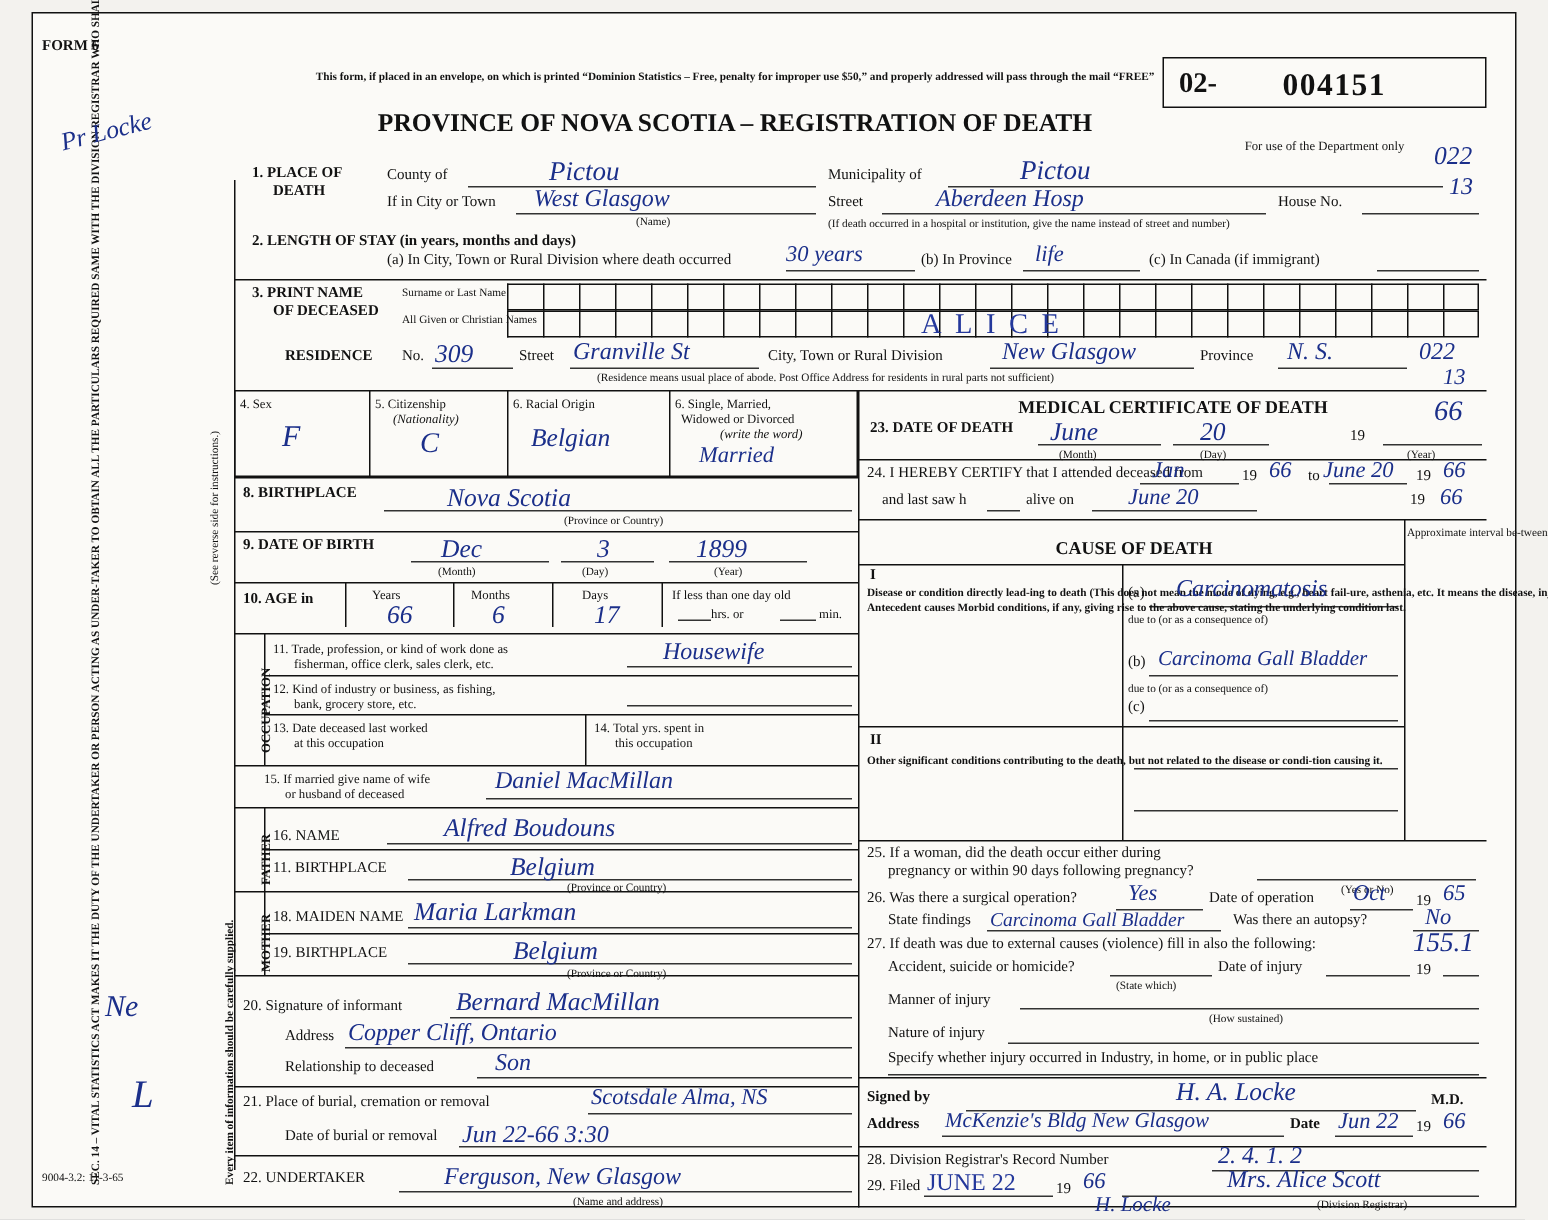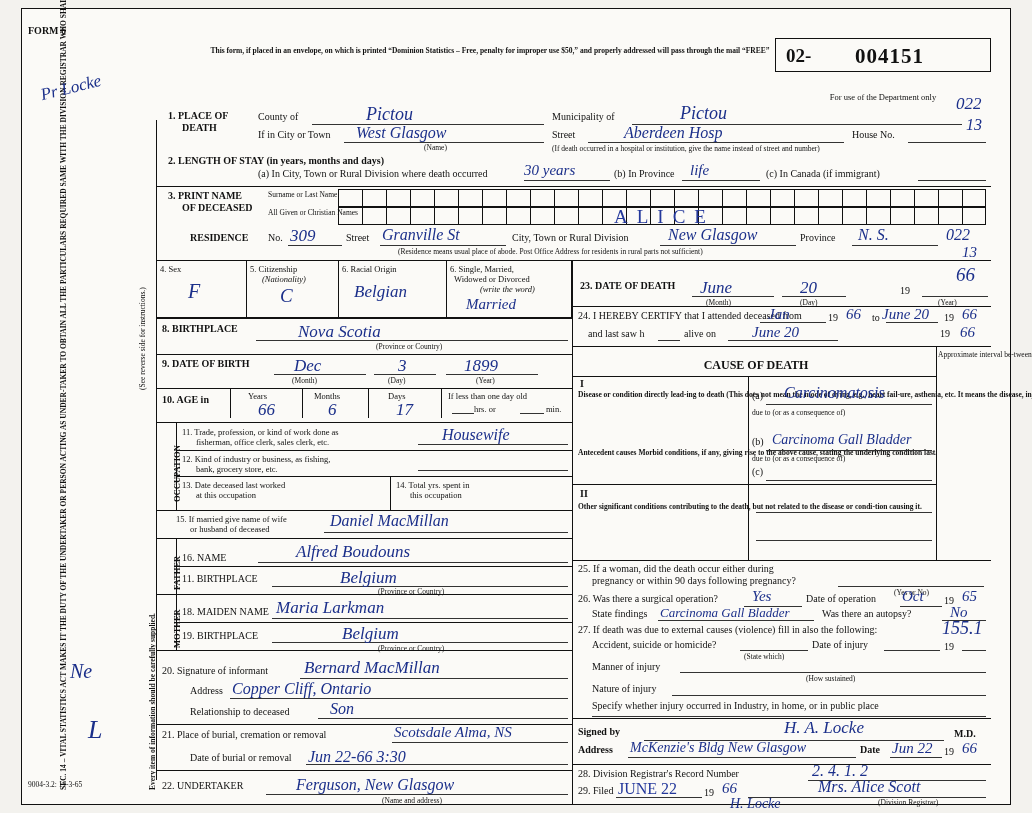--- a/index.html
+++ b/index.html
@@ -48,20 +48,21 @@
   <div class="vert xtiny" style="left:138px; top:390px; width:200px;">(See reverse side for instructions.)</div>
 
   <div class="vline" style="left:156px; top:120px; height:660px;"></div>
 
   <div class="ink bx" style="left:40px; top:78px; font-size:17px; transform:rotate(-14deg);">Pr Locke</div>
   <div class="ink bx" style="left:70px; top:660px; font-size:20px;">Ne</div>
   <div class="ink bx" style="left:88px; top:715px; font-size:26px;">L</div>
 
   <div class="lbl xtiny bold ctr" style="left:210px; top:46px; width:560px; line-height:10px;">This form, if placed in an envelope, on which is printed “Dominion Statistics – Free, penalty for improper use $50,” and properly addressed will pass through the mail “FREE”</div>
 
+  <div class="lbl bold ctr" style="left:180px; top:72px; width:620px; font-size:17px;">PROVINCE OF NOVA SCOTIA – REGISTRATION OF DEATH</div>
 
   <div class="bx bdr" style="left:775px; top:38px; width:216px; height:34px;"></div>
   <div class="lbl bold" style="left:786px; top:45px; font-size:19px;">02-</div>
   <div class="lbl bold" style="left:855px; top:44px; font-size:21px; letter-spacing:1px;">004151</div>
   <div class="lbl tiny ctr" style="left:775px; top:92px; width:216px;">For use of the Department only</div>
   <div class="ink bx" style="left:956px; top:94px; font-size:17px;">022</div>
   <div class="ink bx" style="left:966px; top:116px; font-size:16px;">13</div>
 
   <div class="lbl bold sm" style="left:168px; top:110px;">1. PLACE OF</div>
   <div class="lbl bold sm" style="left:182px; top:122px;">DEATH</div>
@@ -317,20 +318,21 @@
   <div class="hline" style="left:156px; top:770px; width:416px;"></div>
   <div class="lbl sm" style="left:162px; top:780px;">22. UNDERTAKER</div>
   <div class="rule" style="left:266px; top:794px; width:302px;"></div>
   <div class="ink" style="position:absolute; left:296px; top:776px; font-size:16px;">Ferguson, New Glasgow</div>
   <div class="lbl xtiny" style="left:382px; top:796px;">(Name and address)</div>
 
   <div class="lbl xtiny" style="left:28px; top:780px;">9004-3.2: 11-3-65</div>
 
   <div class="vline" style="left:572px; top:260px; height:545px;"></div>
 
+  <div class="lbl bold ctr" style="left:576px; top:264px; width:412px; font-size:12px;">MEDICAL CERTIFICATE OF DEATH</div>
 
   <div class="lbl bold sm" style="left:580px; top:280px;">23. DATE OF DEATH</div>
   <div class="rule" style="left:692px; top:296px; width:82px;"></div>
   <div class="rule" style="left:782px; top:296px; width:64px;"></div>
   <div class="rule" style="left:922px; top:296px; width:66px;"></div>
   <div class="ink" style="position:absolute; left:700px; top:278px; font-size:17px;">June</div>
   <div class="ink" style="position:absolute; left:800px; top:278px; font-size:17px;">20</div>
   <div class="lbl xtiny" style="left:706px; top:298px;">(Month)</div>
   <div class="lbl xtiny" style="left:800px; top:298px;">(Day)</div>
   <div class="lbl sm" style="left:900px; top:285px;">19</div>
@@ -365,21 +367,21 @@
   <div class="hline" style="left:572px; top:376px; width:364px;"></div>
 
   <div class="lbl bold sm" style="left:580px; top:378px;">I</div>
   <div class="lbl xtiny bold" style="left:578px; top:390px; width:168px; line-height:9px;">Disease or condition directly lead-ing to death (This does not mean the mode of dying, e.g., heart fail-ure, asthenia, etc. It means the disease, injury, or complication which caused death.)</div>
   <div class="lbl sm" style="left:752px; top:390px;">(a)</div>
   <div class="rule" style="left:766px; top:404px; width:166px;"></div>
   <div class="ink" style="position:absolute; left:784px; top:384px; font-size:16px;">Carcinomatosis</div>
   <div class="lbl xtiny" style="left:752px; top:408px;">due to (or as a consequence of)</div>
   <div class="vline" style="left:748px; top:376px; height:108px;"></div>
 
-  <div class="lbl xtiny bold" style="left:578px; top:400px; width:168px; line-height:9px;margin-top:48px;">Antecedent causes Morbid conditions, if any, giving rise to the above cause, stating the underlying condition last.</div>
+  <div class="lbl xtiny bold" style="left:578px; top:400px; width:168px; line-height:9px;">Antecedent causes Morbid conditions, if any, giving rise to the above cause, stating the underlying condition last.</div>
   <div class="lbl sm" style="left:752px; top:436px;">(b)</div>
   <div class="rule" style="left:766px; top:450px; width:166px;"></div>
   <div class="ink" style="position:absolute; left:772px; top:432px; font-size:14px;">Carcinoma Gall Bladder</div>
   <div class="lbl xtiny" style="left:752px; top:454px;">due to (or as a consequence of)</div>
   <div class="lbl sm" style="left:752px; top:466px;">(c)</div>
   <div class="rule" style="left:766px; top:480px; width:166px;"></div>
 
   <div class="hline" style="left:572px; top:484px; width:364px;"></div>
   <div class="lbl bold sm" style="left:580px; top:488px;">II</div>
   <div class="lbl xtiny bold" style="left:578px; top:502px; width:168px; line-height:9px;">Other significant conditions contributing to the death, but not related to the disease or condi-tion causing it.</div>

